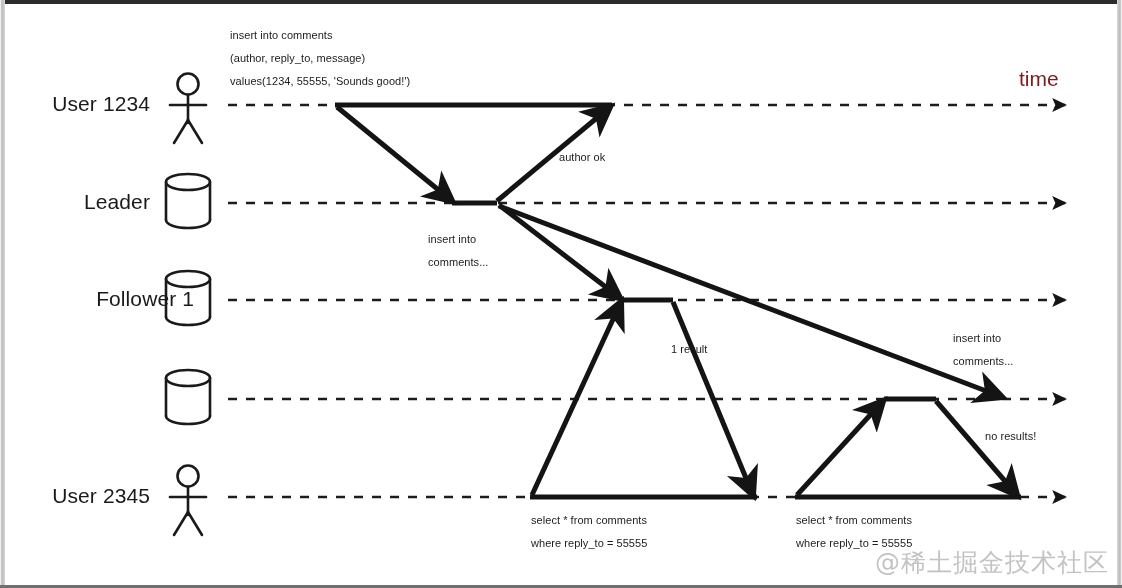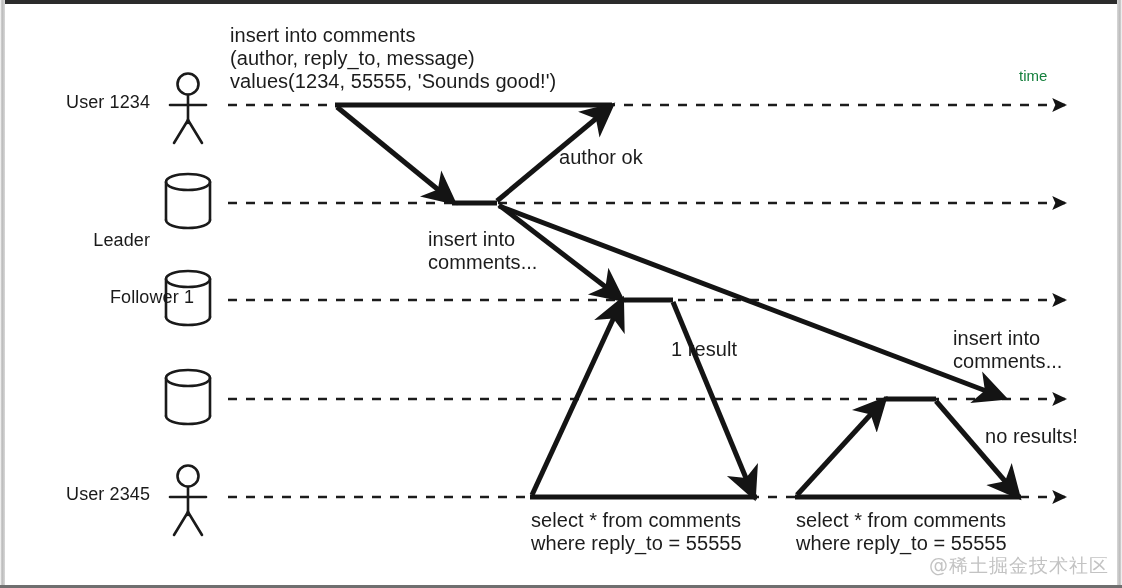--- a/index.html
+++ b/index.html
@@ -46,45 +46,45 @@
   }
   #figure-canvas {
     position: absolute;
     left: 0; top: 0;
     width: 1122px;
     height: 588px;
   }
   
   .participant-label {
     position: absolute;
-    font-size: 18px;
+    font-size: 21px;
     color: #1a1a1a;
     white-space: nowrap;
     text-align: right;
     letter-spacing: 0.1px;
   }
   
   .annotation {
     position: absolute;
-    font-size: 20px;
+    font-size: 11px;
     line-height: 23px;
     color: #1c1c1c;
     white-space: pre;
     letter-spacing: 0.05px;
   }
   #time-axis-label {
     position: absolute;
-    font-size: 15px;
-    color: #15803d;
+    font-size: 21px;
+    color: #7f1d1d;
   }
   #watermark {
     position: absolute;
     right: 13px;
     bottom: 9px;
-    font-size: 19px;
+    font-size: 25px;
     color: #c3c3c3;
     font-family: "DejaVu Sans", sans-serif;
     white-space: nowrap;
     letter-spacing: 1px;
   }
 </style>
 </head>
 <body>
 
 <div id="figure-frame">
@@ -176,21 +176,21 @@
         <line x1="188" y1="487" x2="188" y2="515"></line>
         <line x1="170" y1="497" x2="206" y2="497"></line>
         <line x1="188" y1="512" x2="174" y2="535"></line>
         <line x1="188" y1="512" x2="202" y2="535"></line>
       </g>
     </g>
   </svg>
 
   <div class="participant-label" style="left:0; top:92px; width:150px;">User 1234</div>
 
-  <div class="participant-label" style="left:0; top:190px; width:150px;margin-top:40px;">Leader</div>
+  <div class="participant-label" style="left:0; top:190px; width:150px;">Leader</div>
 
   <div class="participant-label" style="left:0; top:287px; width:150px;margin-left:44px;">Follower 1</div>
 
 
   <div class="participant-label" style="left:0; top:484px; width:150px;">User 2345</div>
 
   <div id="time-axis-label" style="left:1019px; top:67px;">time</div>
 
   <div class="annotation" style="left:230px; top:24px;">insert into comments
 (author, reply_to, message)

